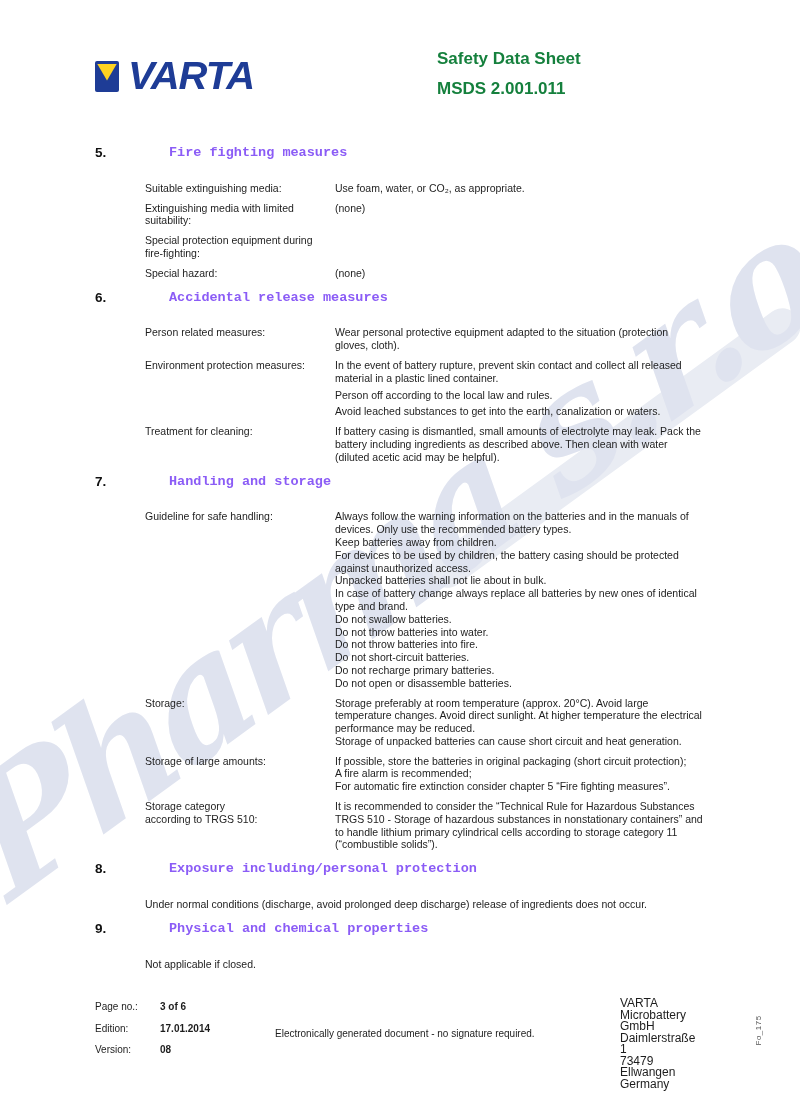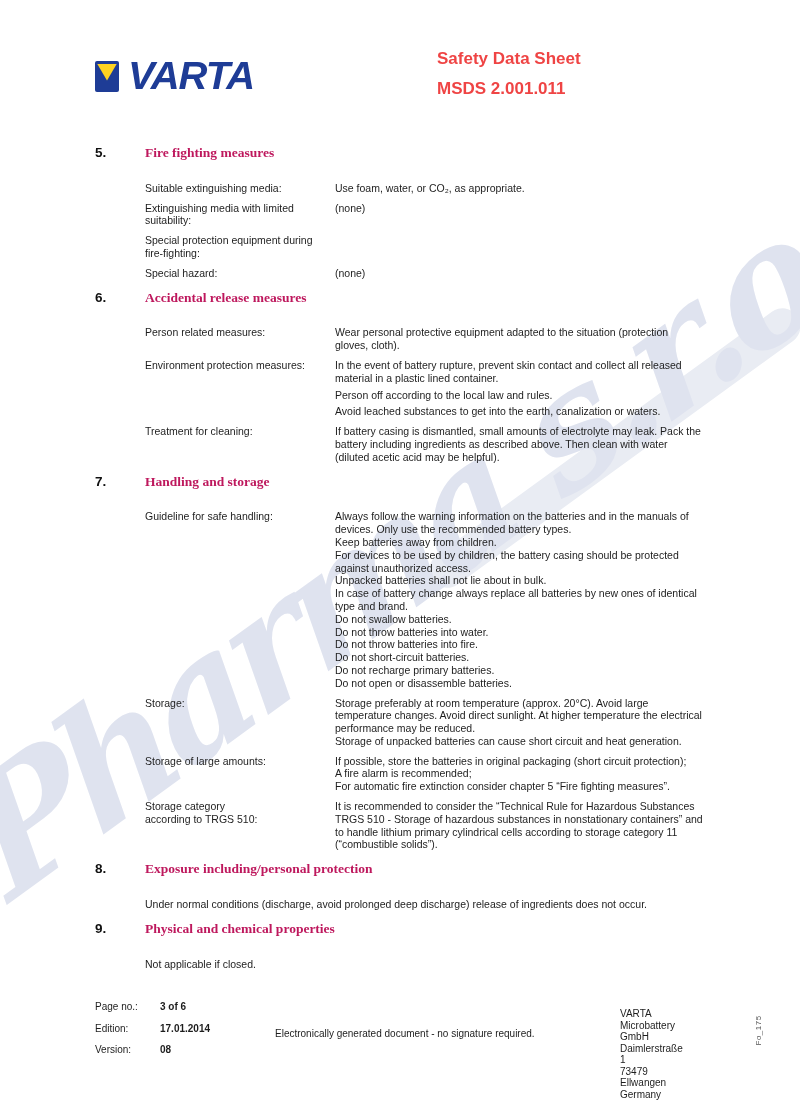--- a/index.html
+++ b/index.html
@@ -36,46 +36,46 @@
     position:absolute; left:2px; right:2px; top:3px; height:17px;
     background:#ffd321; clip-path:polygon(0 0, 100% 0, 50% 100%);
   }
   .logo-word {
     margin-left:9px; font-size:40px; line-height:32px; font-weight:bold;
     font-style:italic; letter-spacing:-1px; color:#1e3c96;
     transform:scaleY(0.96);
   }
   .doc-title {
     position:absolute; left:437px; top:44px;
-    font-size:17px; font-weight:bold; line-height:30px; color:#ef4444;
+    font-size:17px; font-weight:bold; line-height:30px; color:#15803d;
   }
 
   
   main { position:absolute; left:95px; top:147px; width:625px; }
   section { margin-bottom:12px; }
   .sec-head { display:flex; margin-bottom:22px; }
   .sec-num { width:50px; flex:none; font-size:13.5px; font-weight:bold; color:#101010; }
-  .sec-title { font-size:13.5px; font-weight:bold; color:#be185d; font-family:Liberation Serif, serif; }
+  .sec-title { font-size:13.5px; font-weight:bold; color:#8b5cf6; font-family:Liberation Mono, monospace;margin-left:24px; }
   .sec-body { margin-left:50px; }
   .row { display:flex; margin-bottom:7px; }
   .row:last-child { margin-bottom:0; }
   .label { width:190px; flex:none; white-space:pre-line; padding-right:0; }
   .value { width:430px; flex:none; }
   .value p { white-space:pre-line; margin:0 0 4px 0; }
   .value p:last-child { margin-bottom:0; }
   .note { white-space:pre-line; }
 
   
   footer { position:absolute; left:0; top:996px; width:652px; height:80px; font-size:10px; }
   .f-col { position:absolute; left:95px; top:5px; }
   .f-row { display:flex; margin-bottom:9.5px; line-height:12px; }
   .f-label { width:65px; flex:none; }
   .f-value { font-weight:bold; }
   .notice { position:absolute; left:275px; top:32px; line-height:12px; }
-  .company { position:absolute; left:620px; top:12px; font-size:10px; line-height:11.5px; }
+  .company { position:absolute; left:620px; top:2px; font-size:12px; line-height:11.5px; }
   .form-code {
     position:absolute; left:744px; top:1024px; font-size:8px; color:#555;
     transform:rotate(-90deg); transform-origin:center; letter-spacing:0.5px;
   }
   .form-code-wrap { position:absolute; inset:0; z-index:1; pointer-events:none; }
 </style>
 </head>
 <body>
 
 <div class="page">

